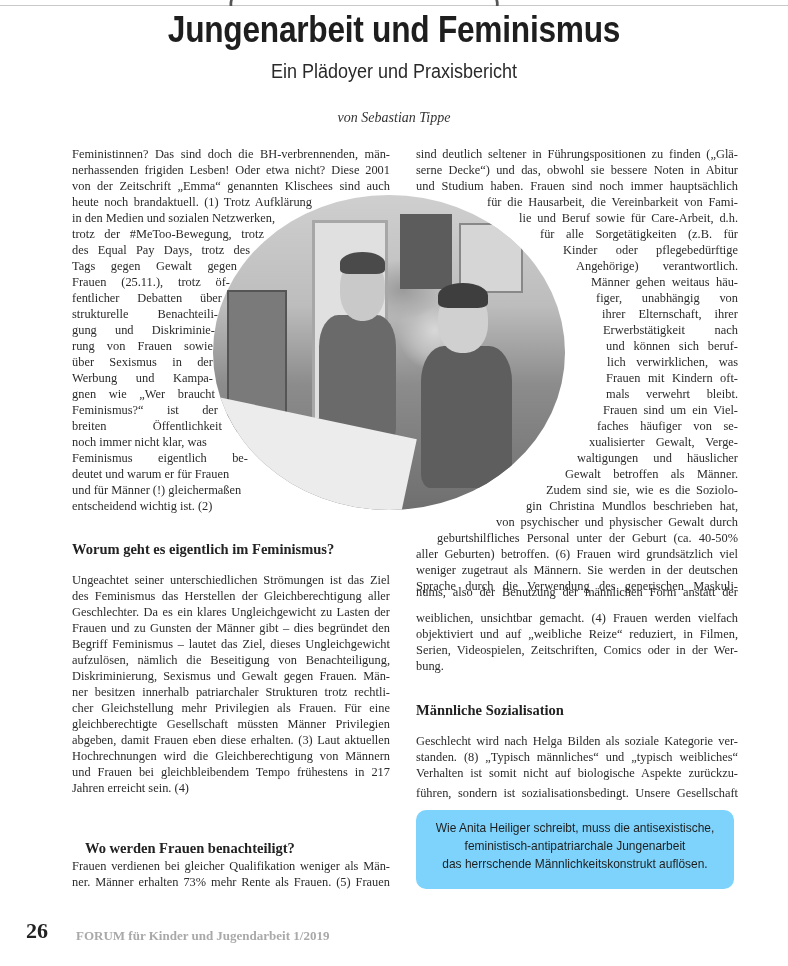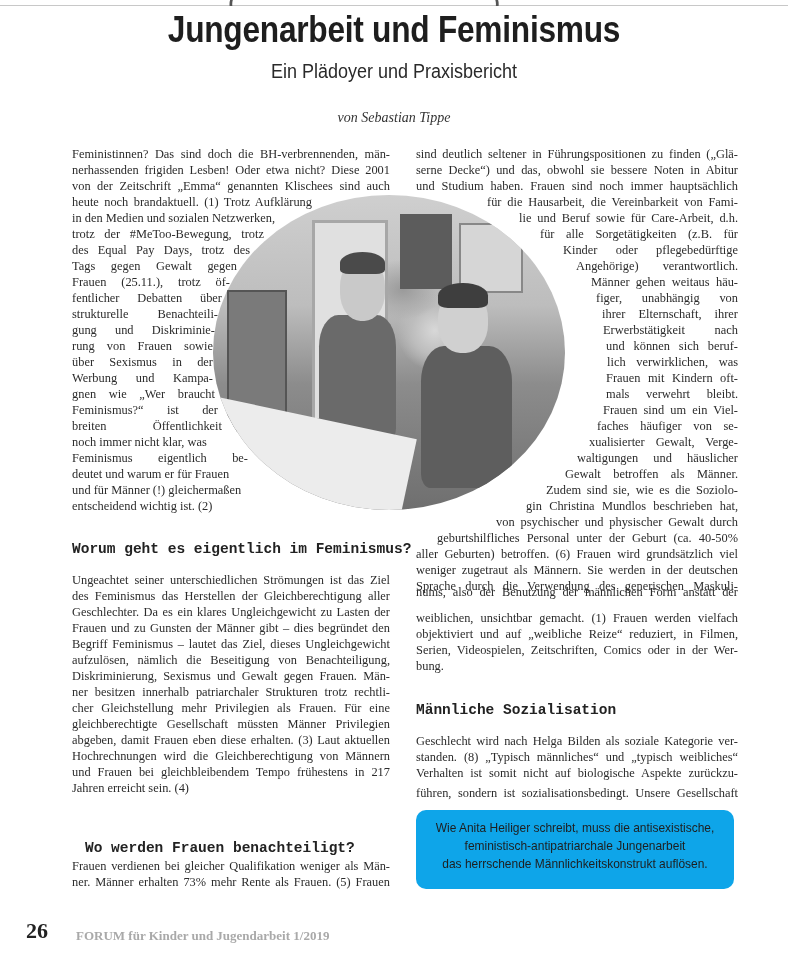--- a/index.html
+++ b/index.html
@@ -4,39 +4,39 @@
 <style>
   html, body { margin:0; padding:0; background:#ffffff; }
   body { width:788px; height:966px; position:relative; overflow:hidden; font-family:"Liberation Serif", serif; color:#222; }
   .topline { position:absolute; left:0; top:5px; width:788px; height:1px; background:#c8c8c8; }
   .title-ghost { position:absolute; top:-8px; left:0; width:788px; text-align:center; font-family:"Liberation Sans", sans-serif; font-weight:bold; font-size:20px; color:#555; letter-spacing:60px; height:14px; overflow:hidden; }
   .title { position:absolute; top:9px; left:0; width:788px; text-align:center; font-family:"Liberation Sans", sans-serif; font-weight:bold; font-size:36px; color:#1e1e1e; transform:scaleX(0.88); letter-spacing:-0.3px; }
   .subtitle { position:absolute; top:60px; left:0; width:788px; text-align:center; font-family:"Liberation Sans", sans-serif; font-size:20px; color:#2a2a2a; transform:scaleX(0.9); }
   .byline { position:absolute; top:102px; left:0; width:788px; text-align:center; font-family:"Liberation Serif", serif; font-style:italic; font-size:14px; color:#333;margin-top:8px; }
   .line { position:absolute; height:16px; font-size:12.4px; line-height:16px; white-space:nowrap; text-align:justify; text-align-last:justify; color:#2b2b2b; }
   .line.last { text-align-last:left; }
-  .h2 { position:absolute; font-family:Liberation Mono, monospace; font-weight:bold; font-size:14.5px; color:#222; white-space:nowrap; }
+  .h2 { position:absolute; font-family:Liberation Serif, serif; font-weight:bold; font-size:14.5px; color:#222; white-space:nowrap; }
   .photo { position:absolute; left:213px; top:195px; width:352px; height:315px; border-radius:50%; overflow:hidden;
            background:
              radial-gradient(ellipse 40px 30px at 54% 30%, #9a9a9a 0%, transparent 100%),
              radial-gradient(ellipse 38px 40px at 63% 43%, #d8d8d8 0%, #bdbdbd 60%, transparent 100%),
              radial-gradient(ellipse 36px 40px at 38% 36%, #d2d2d2 0%, #b8b8b8 60%, transparent 100%),
              linear-gradient(180deg, #cfcfcf 0%, #bdbdbd 35%, #8c8c8c 60%, #6f6f6f 100%); }
   .photo .wall-door { position:absolute; left:28%; top:8%; width:20%; height:62%; background:#e0e0e0; border:3px solid #a7a7a7; }
   .photo .poster1 { position:absolute; left:53%; top:6%; width:15%; height:24%; background:#5c5c5c; }
   .photo .poster2 { position:absolute; left:70%; top:9%; width:17%; height:21%; background:#d6d6d6; border:2px solid #888; }
   .photo .shelf { position:absolute; left:4%; top:30%; width:16%; height:44%; background:#7a7a7a; border:2px solid #555; }
   .photo .boy1-head { position:absolute; left:36%; top:20%; width:13%; height:20%; background:#c9c9c9; border-radius:45%; }
   .photo .boy1-hair { position:absolute; left:36%; top:18%; width:13%; height:7%; background:#4a4a4a; border-radius:50% 50% 20% 20%; }
   .photo .boy1-body { position:absolute; left:30%; top:38%; width:22%; height:40%; background:#6a6a6a; border-radius:25% 25% 10% 10%; }
   .photo .boy2-head { position:absolute; left:64%; top:30%; width:14%; height:20%; background:#d0d0d0; border-radius:45%; }
   .photo .boy2-hair { position:absolute; left:64%; top:28%; width:14%; height:8%; background:#3e3e3e; border-radius:50% 50% 20% 20%; }
   .photo .boy2-body { position:absolute; left:59%; top:48%; width:26%; height:45%; background:#5e5e5e; border-radius:25% 25% 10% 10%; }
   .photo .table { position:absolute; left:-5%; top:70%; width:60%; height:40%; background:#ececec; transform:rotate(12deg); }
-  .callout { position:absolute; left:416px; top:810px; width:318px; height:79px; background:#0ea5e9; border-radius:10px; font-family:"Liberation Sans", sans-serif; font-size:12.6px; color:#1e1e1e; text-align:center; line-height:18px; padding-top:9px; box-sizing:border-box; }
+  .callout { position:absolute; left:416px; top:810px; width:318px; height:79px; background:#7dd3fc; border-radius:10px; font-family:"Liberation Sans", sans-serif; font-size:12.6px; color:#1e1e1e; text-align:center; line-height:18px; padding-top:9px; box-sizing:border-box; }
   .callout span { display:block; white-space:nowrap; transform:scaleX(0.95); }
   .pagenum { position:absolute; left:26px; top:918px; font-family:"Liberation Serif", serif; font-size:22px; color:#222;font-weight:bold; }
   .footer { position:absolute; left:76px; top:928px; font-family:"Liberation Serif", serif; font-weight:bold; font-size:13px; color:#a9a9a9; }
 </style>
 </head>
 <body>
 
 <div class="topline"></div>
 <div class="title-ghost">( ˙ )</div>
 <h1 class="title" style="margin:0">Jungenarbeit und Feminismus</h1>
@@ -130,21 +130,21 @@
   <div class="line" style="left:577px;top:450px;width:161px">waltigungen und häuslicher</div>
   <div class="line" style="left:565px;top:466px;width:173px">Gewalt betroffen als Männer.</div>
   <div class="line" style="left:546px;top:482px;width:192px">Zudem sind sie, wie es die Soziolo-</div>
   <div class="line" style="left:526px;top:498px;width:212px">gin Christina Mundlos beschrieben hat,</div>
   <div class="line" style="left:496px;top:514px;width:242px">von psychischer und physischer Gewalt durch</div>
   <div class="line" style="left:437px;top:530px;width:301px">geburtshilfliches Personal unter der Geburt (ca. 40-50%</div>
   <div class="line" style="left:416px;top:546px;width:322px">aller Geburten) betroffen. (6) Frauen wird grundsätzlich viel</div>
   <div class="line" style="left:416px;top:562px;width:322px">weniger zugetraut als Männern. Sie werden in der deutschen</div>
   <div class="line" style="left:416px;top:578px;width:322px">Sprache durch die Verwendung des generischen Maskuli-</div>
   <div class="line" style="left:416px;top:584px;width:322px">nums, also der Benutzung der männlichen Form anstatt der</div>
-  <div class="line" style="left:416px;top:610px;width:322px">weiblichen, unsichtbar gemacht. (1) Frauen werden vielfach</div>
+  <div class="line" style="left:416px;top:610px;width:322px">weiblichen, unsichtbar gemacht. (4) Frauen werden vielfach</div>
   <div class="line" style="left:416px;top:626px;width:322px">objektiviert und auf „weibliche Reize“ reduziert, in Filmen,</div>
   <div class="line" style="left:416px;top:642px;width:322px">Serien, Videospielen, Zeitschriften, Comics oder in der Wer-</div>
   <div class="line last" style="left:416px;top:658px;width:322px">bung.</div>
 </div>
 
 <h2 class="h2" style="left:416px;top:702px;margin:0">Männliche Sozialisation</h2>
 <div>
   <div class="line" style="left:416px;top:733px;width:322px">Geschlecht wird nach Helga Bilden als soziale Kategorie ver-</div>
   <div class="line" style="left:416px;top:749px;width:322px">standen. (8) „Typisch männliches“ und „typisch weibliches“</div>
   <div class="line" style="left:416px;top:765px;width:322px">Verhalten ist somit nicht auf biologische Aspekte zurückzu-</div>

